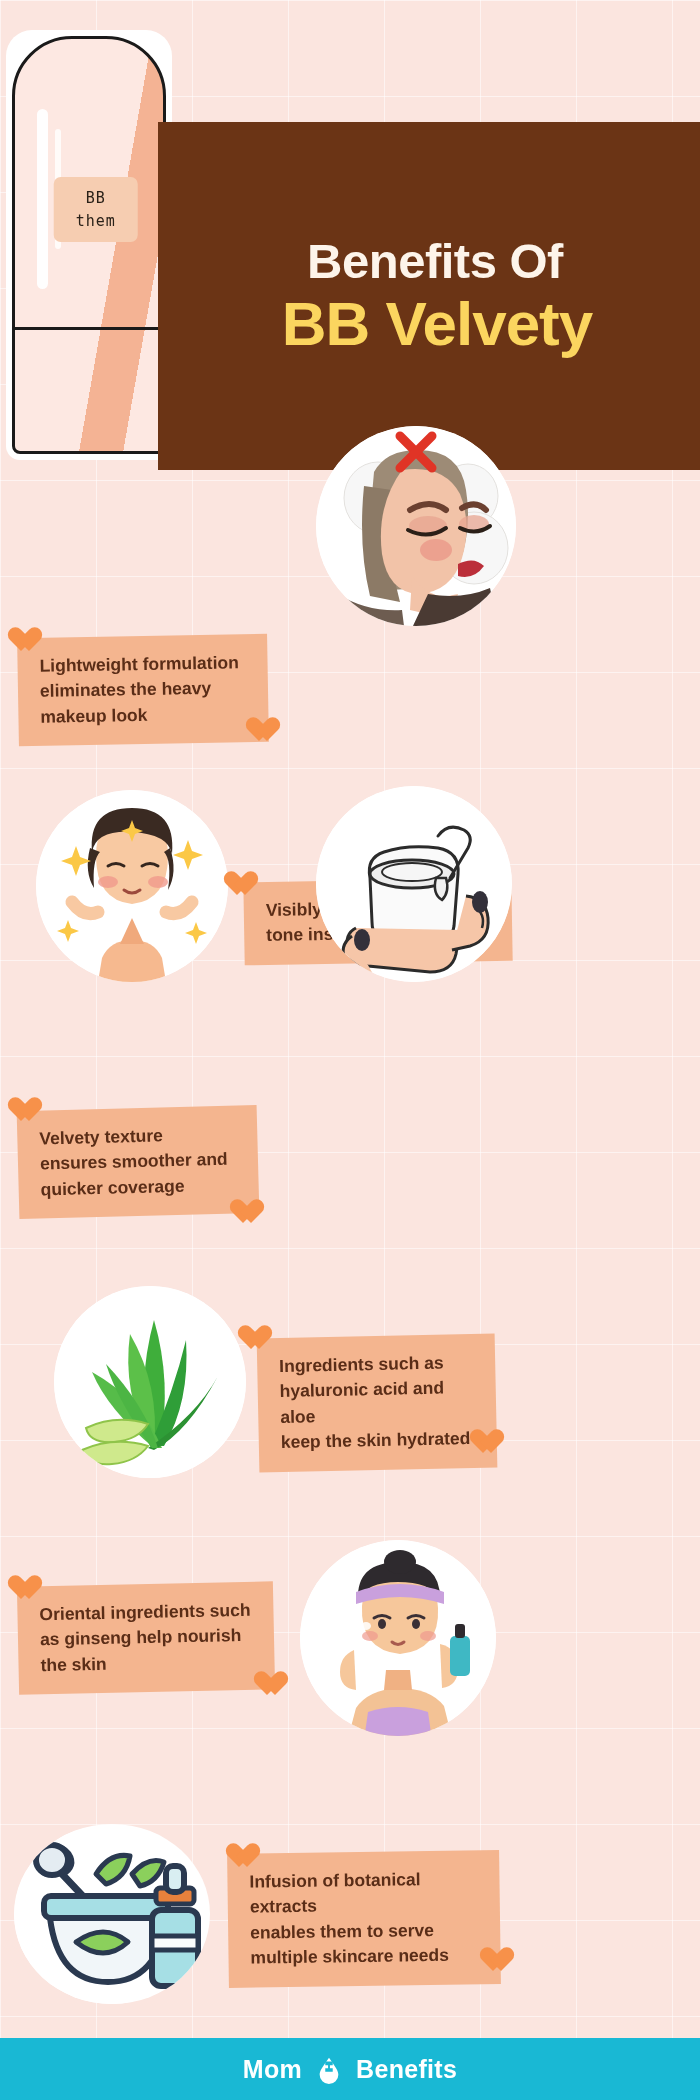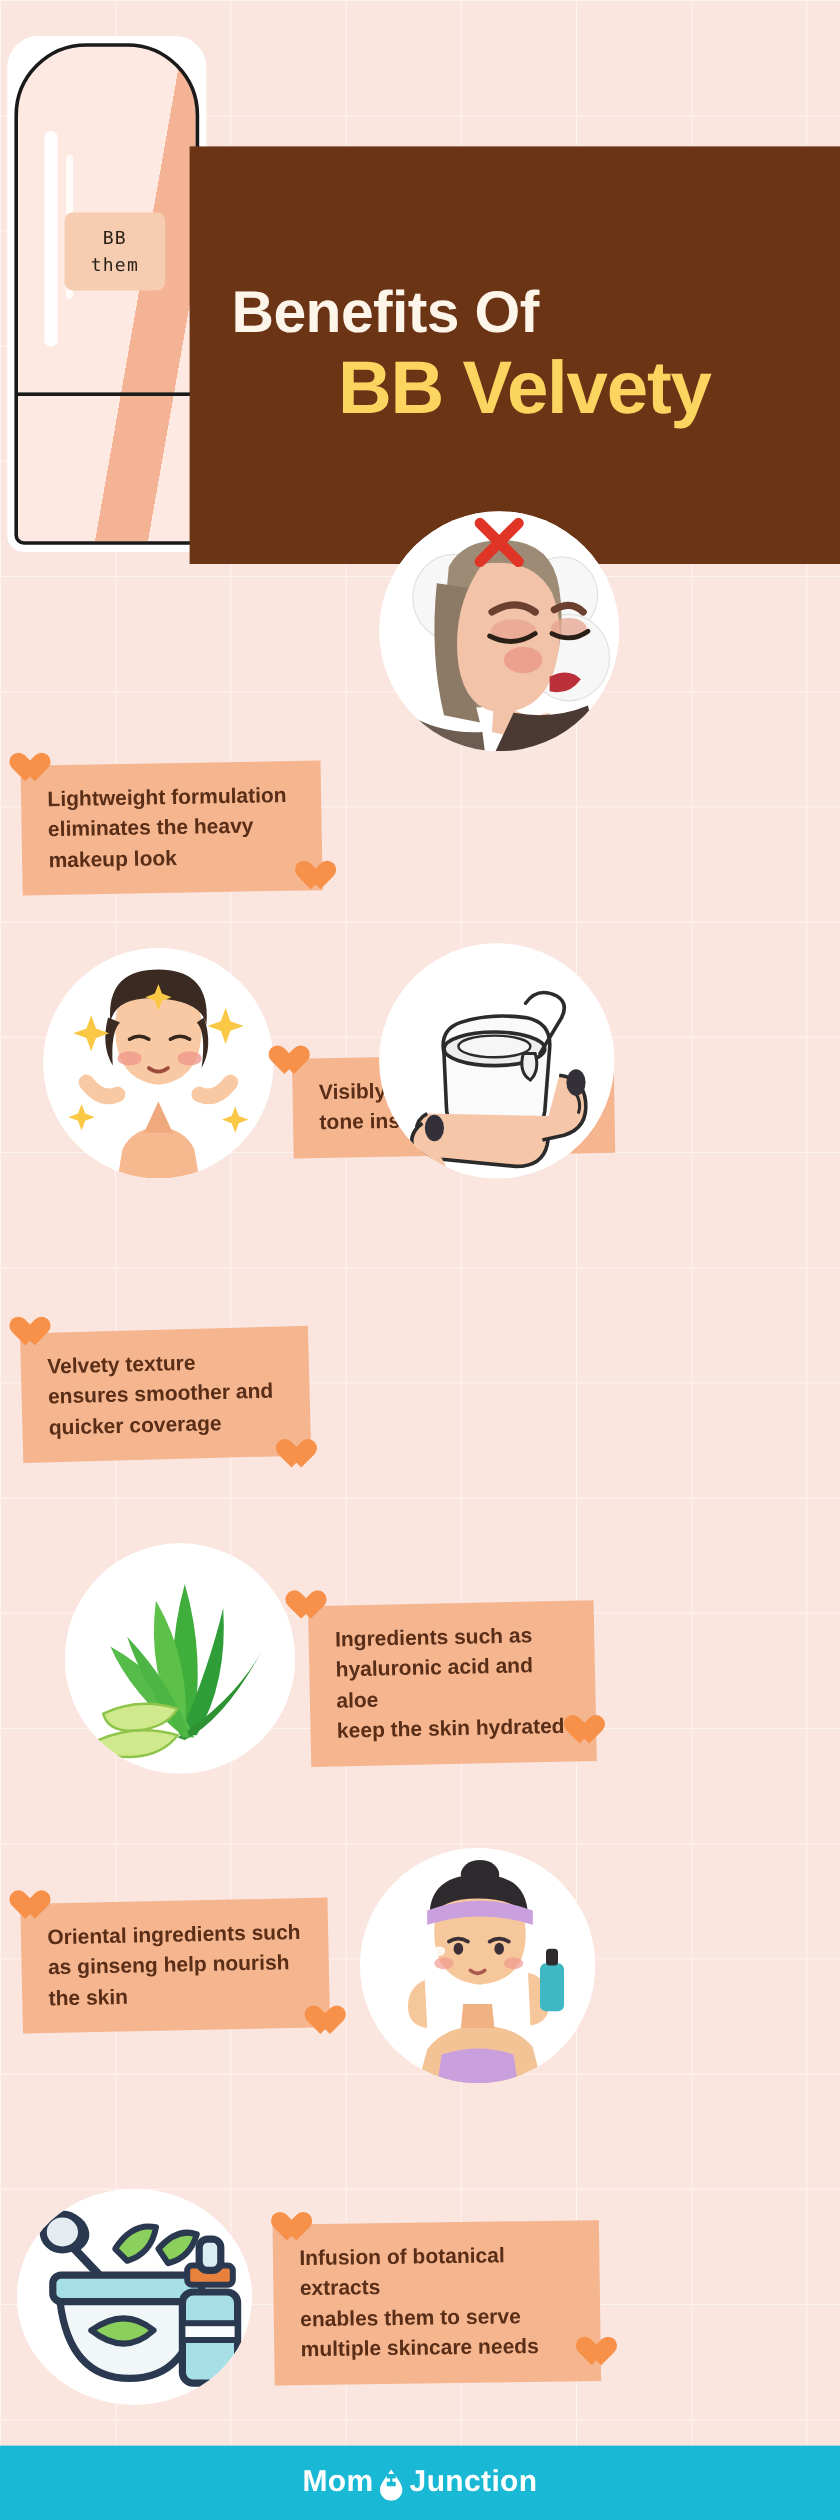--- a/index.html
+++ b/index.html
@@ -24,21 +24,21 @@
     position:absolute; left:158px; top:122px; width:542px; height:348px;
     background:#6b3415;
   }
   .title-wrap {
     position:absolute; left:175px; top:128px; width:520px; height:336px;
     display:flex; flex-direction:column; justify-content:center;
     padding-left:18px;
   }
   .t-line1 {
     color:#fdf4ea; font-weight:bold; font-size:49px; letter-spacing:-.5px;
-    line-height:1.05; padding-right:18px;
+    text-align:center; line-height:1.05; padding-right:18px;
   }
   .t-line2 {
     color:#fdf4ea; font-weight:bold; font-size:79px; letter-spacing:-1px;
     text-align:center; line-height:1.0; padding-right:14px;
   }
   .t-line3 {
     color:#fbd55f; font-weight:bold; font-size:62px; letter-spacing:-1px;
     text-align:center; line-height:1.05; padding-right:14px; margin-top:4px;
   }
   
@@ -95,21 +95,21 @@
   .circle {
     position:absolute; border-radius:50%; background:#fff;
     overflow:hidden;
   }
   
   .footer {
     position:absolute; left:0; bottom:0; width:700px; height:62px;
     background:#19b8d4; display:flex; align-items:center; justify-content:center;
   }
   .logo { color:#fff; font-size:25px; font-weight:bold; letter-spacing:.3px;
-          display:flex; align-items:flex-start; gap:2px; }
+          display:flex; align-items:center; gap:14px; }
   .logo-mark { width:26px; height:30px; position:relative; display:inline-block; }
   .logo-mark svg { position:absolute; left:0; top:2px; }
 </style>
 </head>
 <body>
 
 <div id="page">
 
   <div class="tube">
     <div class="tube-body">
@@ -302,17 +302,17 @@
 
   <div class="footer">
     <div class="logo">
       <span>Mom</span>
       <span class="logo-mark">
         <svg viewBox="0 0 26 30" width="26" height="28">
           <path d="M13 2 C6 12, 3 16, 3 20 a10 10 0 0 0 20 0 C23 16, 20 12, 13 2 z" fill="#ffffff"></path>
           <path d="M9 6 h8 v4 h-3 v3 h3 v4 h-8 v-4 h3 v-3 h-3 z" fill="#19b8d4"></path>
         </svg>
       </span>
-      <span>Junction</span>
+      <span>Benefits</span>
     </div>
   </div>
 
 </div>
 
 </body></html>

